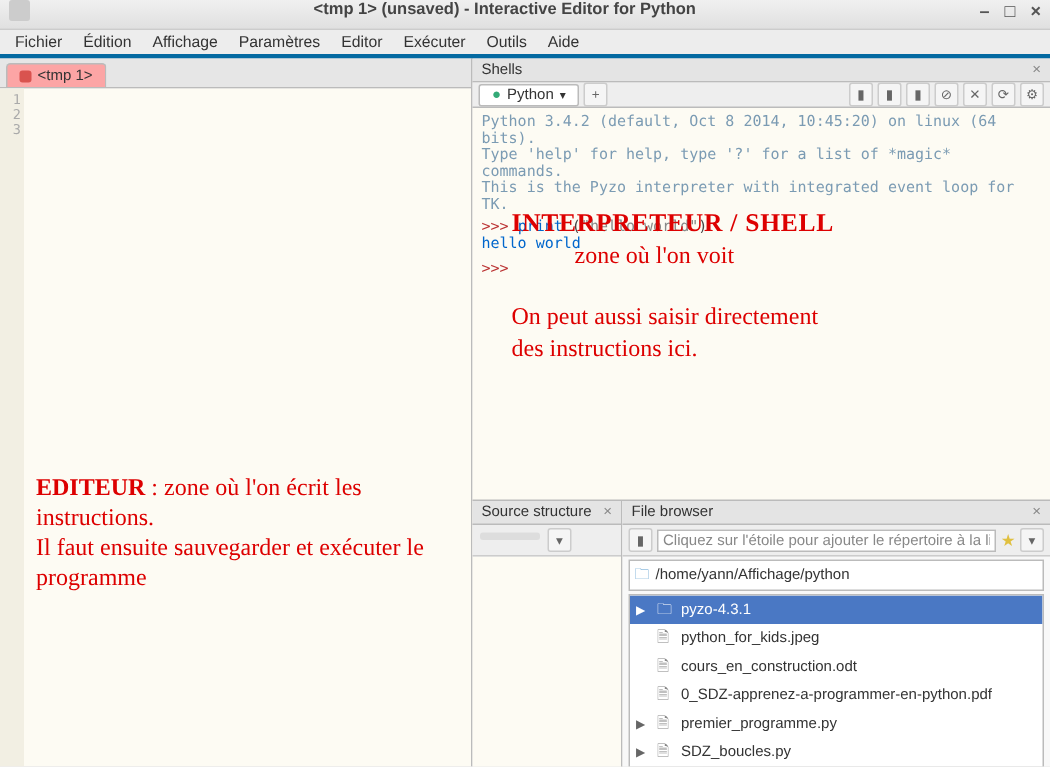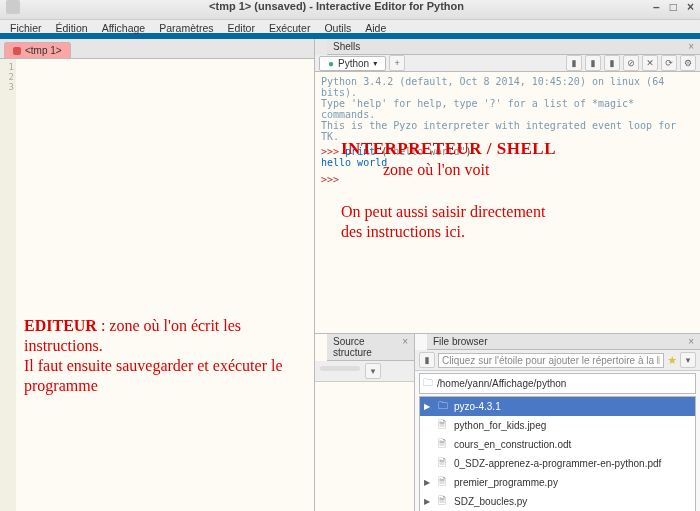--- a/index.html
+++ b/index.html
@@ -1,33 +1,33 @@
 <!DOCTYPE html>
 <html><head>
 <meta charset="utf-8">
 <style>
   * { box-sizing: border-box; margin: 0; padding: 0; }
   body { font-family: "Segoe UI", Tahoma, sans-serif; font-size: 11px; background: #e8e8e8; width: 700px; height: 511px; overflow: hidden; color: #333; }
   .titlebar { height: 20px; background: linear-gradient(#f0f0f0,#e0e0e0); display: flex; padding: 0 6px; font-size: 11px; font-weight: bold; color: #444; border-bottom: 1px solid #ccc; }
   .titlebar .title { flex: 1; text-align: center; }
   .winbtns { display: flex; gap: 10px; font-size: 12px; color: #555; }
-  .menubar { height: 19px; background: #ededed; display: flex; align-items: flex-start; padding: 0 4px; gap: 2px; border-bottom: 6px solid #0369a1; font-size: 10.5px; }
+  .menubar { height: 19px; background: #ededed; display: flex; align-items: flex-start; padding: 0 4px; gap: 2px; border-bottom: 3px solid #0369a1; font-size: 10.5px; }
   .menubar span { padding: 2px 6px; cursor: default; }
   .content { display: flex; height: calc(511px - 20px - 19px); }
   .left-pane { width: 315px; display: flex; flex-direction: column; border-right: 1px solid #bbb; }
   .tabbar { height: 20px; background: #e6e6e6; display: flex; align-items: flex-end; padding: 0 4px; border-bottom: 1px solid #bbb; }
   .tab { background: #fca5a5; border: 1px solid #bbb; border-bottom: none; padding: 2px 8px; font-size: 10px; display: flex; align-items: center; gap: 4px; border-radius: 3px 3px 0 0; }
   .tab .dot { width: 8px; height: 8px; background: #d9534f; border-radius: 2px; }
   .editor { flex: 1; background: #fdfbf3; display: flex; position: relative; }
   .gutter { width: 16px; background: #f2efe3; color: #aaa; font-size: 9px; text-align: right; padding: 3px 2px 0 0; font-family: monospace; }
   .codearea { flex: 1; position: relative; }
   .annot { position: absolute; color: #d00; font-family: serif; font-size: 16px; line-height: 1.25; }
   .annot b { font-weight: bold; }
   .right-pane { flex: 1; display: flex; flex-direction: column; }
-  .panel-header { background: #e4e4e4; border-bottom: 1px solid #bbb; padding: 2px 6px; font-size: 10px; color: #333; display: flex; justify-content: space-between; margin-left: 12px; }
+  .panel-header { background: #e4e4e4; border-bottom: 1px solid #bbb; padding: 2px 6px; font-size: 10px; color: #333; display: flex; justify-content: space-between; }
   .shell-tabbar { height: 20px; background: #eee; display: flex; align-items: center; padding: 0 4px; gap: 3px; border-bottom: 1px solid #bbb; }
   .shell-tab { background: #fff; border: 1px solid #bbb; padding: 1px 8px; font-size: 10px; display: flex; align-items: center; gap: 4px; border-radius: 2px; }
   .icon-btn { width: 16px; height: 16px; border: 1px solid #ccc; background: #f5f5f5; display: inline-flex; align-items: center; justify-content: center; font-size: 9px; color: #666; border-radius: 2px; }
   .shell-body { flex: 0 0 262px; background: #fdfbf3; font-family: "DejaVu Sans Mono", monospace; font-size: 10px; padding: 4px 6px; color: #444; position: relative; overflow: hidden; border-bottom: 1px solid #bbb; }
   .shell-body .info { color: #7b9bb3; }
   .shell-body .prompt { color: #b33; }
   .shell-body .kw { color: #06c; }
   .shell-body .str { color: #888; }
   .shell-body .out { color: #06c; }
   .shell-annot { position: absolute; left: 26px; top: 66px; color: #d00; font-family: serif; font-size: 16px; line-height: 1.3; }

